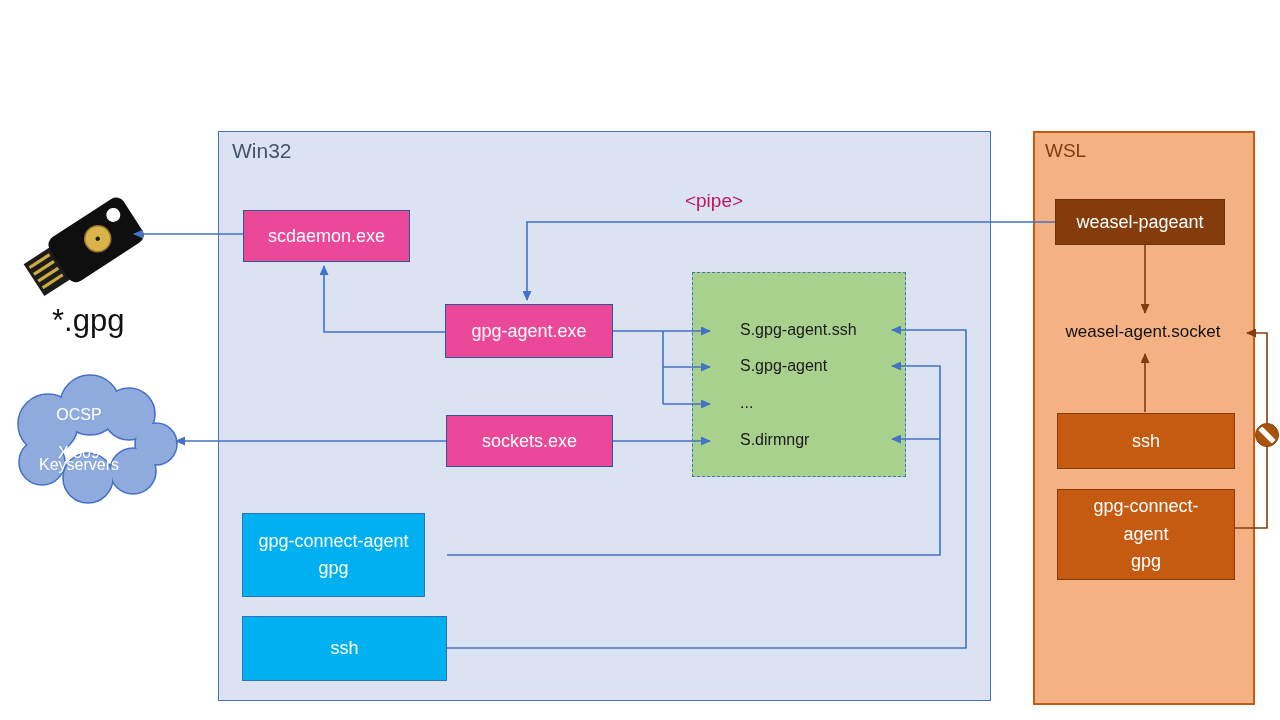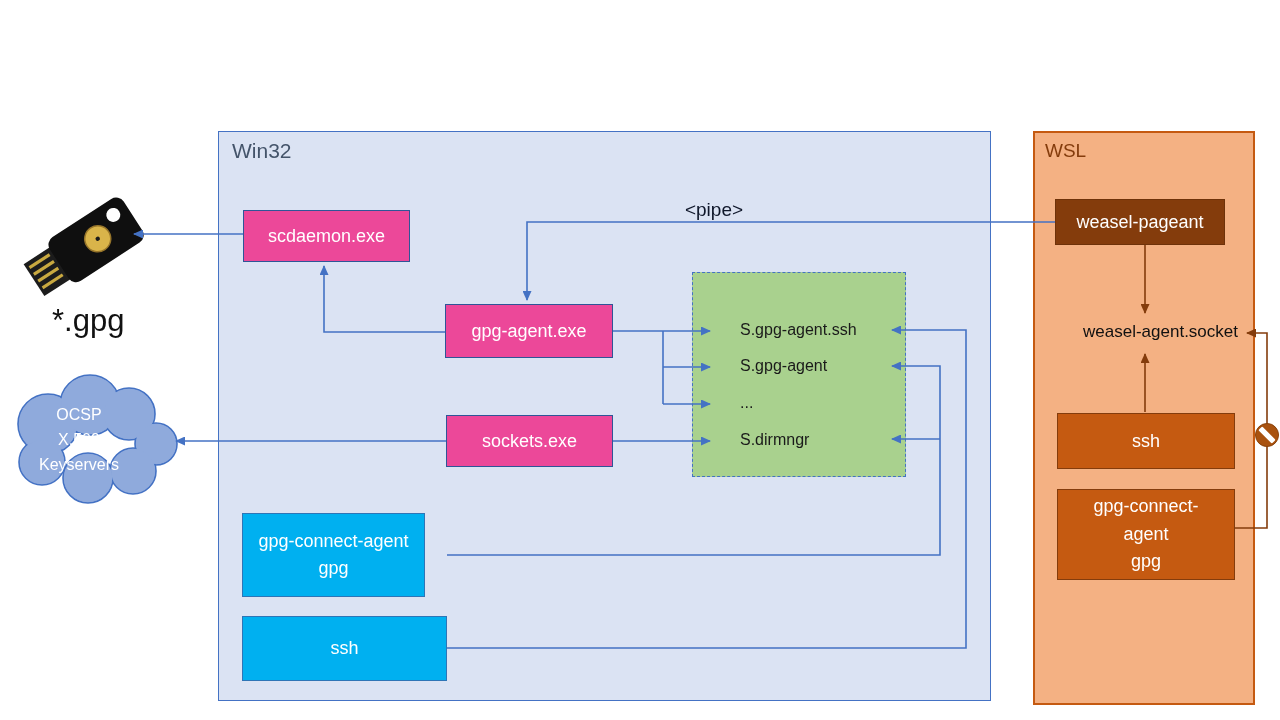--- a/index.html
+++ b/index.html
@@ -41,28 +41,28 @@
   .sockets-box{
     left:692px;top:272px;width:214px;height:205px;
     background:#a9d18e;border:1.6px dashed #4472c4;box-sizing:border-box;
   }
   .sockets-title{left:692px;top:278px;width:214px;text-align:center;
     font-size:25px;color:#ffffff;}
   .socket-entry{left:740px;width:162px;height:22px;font-size:16px;color:#1a1a1a;
     display:flex;align-items:center;}
   .se0{top:319px;} .se1{top:355px;} .se2{top:392px;} .se3{top:429px;}
   
-  .lbl-pipe{left:664px;top:199px;width:100px;text-align:center;
-    font-size:19px;color:#0f172a;}
+  .lbl-pipe{left:664px;top:190px;width:100px;text-align:center;
+    font-size:19px;color:#be185d;}
   .lbl-gpg-files{left:28px;top:303px;width:110px;font-size:31px;color:#111111;margin-left:24px;}
-  .lbl-weasel-socket{left:1048px;top:322px;width:190px;text-align:right;
+  .lbl-weasel-socket{left:1048px;top:322px;width:190px;text-align:center;
     font-size:17px;color:#111111;}
   .cloud-line{left:20px;width:118px;height:24px;text-align:center;
     font-size:16px;color:#ffffff;}
-  .cl0{top:406px;} .cl1{top:431px;} .cl2{top:456px;}
+  .cl0{top:406px;} .cl1{top:444px;} .cl2{top:456px;}
   svg.overlay{left:0;top:0;width:1280px;height:720px;pointer-events:none;}
 </style>
 </head>
 <body>
 
 <div id="stage">
 
   <div class="abs region-win32"></div>
   <div class="abs region-wsl"></div>
   <div class="abs region-title-win32">Win32</div>

